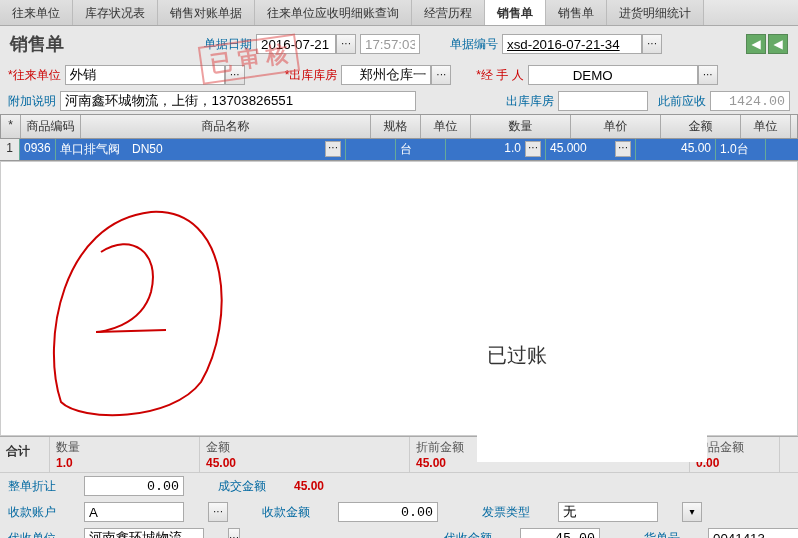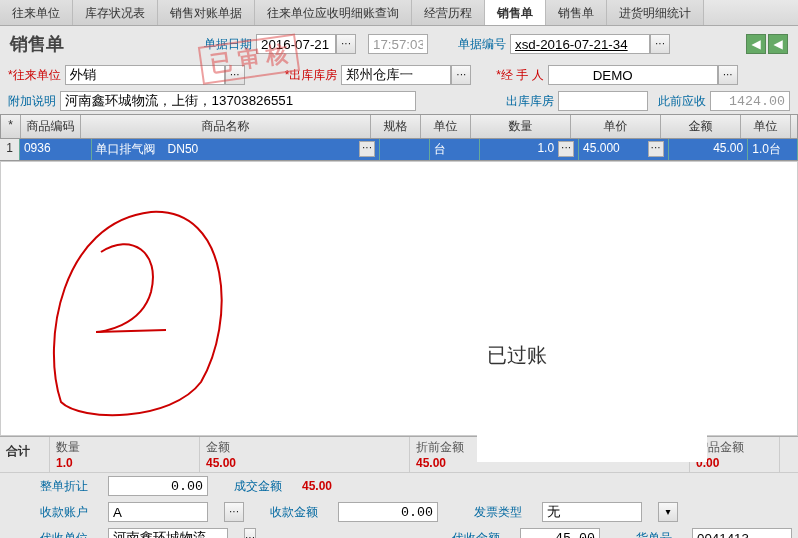--- a/index.html
+++ b/index.html
@@ -25,21 +25,21 @@
 .td .btn-dots { background: #e8e8e8; color: #000; height: 16px; line-height: 12px; width: 16px; display: inline-block; }
 .canvas-area { background: #fff; height: 275px; position: relative; border: 1px solid #ccc; }
 .annotation { position: absolute; color: #333; font-size: 20px; background: #fff; padding: 10px; }
 .footer { background: #e8e8e8; border-top: 1px solid #aaa; }
 .sum-row { display: flex; border-bottom: 1px solid #ccc; }
 .sum-label { width: 50px; padding: 6px; font-weight: bold; border-right: 1px solid #ccc; }
 .sum-cell { border-right: 1px solid #ccc; padding: 2px 6px; }
 .sum-cell .h { color: #555; }
 .sum-cell .v { font-weight: bold; }
 .sum-cell .v.red { color: #c00; }
-.foot-row { display: flex; align-items: center; padding: 3px 8px; gap: 16px; margin-left: 32px; }
+.foot-row { display: flex; align-items: center; padding: 3px 8px; gap: 24px; }
 .num-input { text-align: right; font-family: Liberation Mono, monospace; }
 svg.scribble { position: absolute; left: 0; top: 0; pointer-events: none; }
 </style>
 </head>
 <body>
 
 <div class="tabs" id="tabs">
     <div class="tab">往来单位</div>
     <div class="tab">库存状况表</div>
     <div class="tab">销售对账单据</div>
@@ -49,41 +49,41 @@
     <div class="tab">销售单</div>
     <div class="tab">进货明细统计</div>
   </div>
 
 <div class="title-bar">
   <span class="title">销售单</span>
   <div class="field-block" style="margin-left:140px">
     <span class="label">单据日期</span>
     <input class="input" style="width: 80px;" value="2016-07-21">
     <button class="btn-dots">···</button>
-    <input class="input" style="width: 60px; margin-left: 12px; color: rgb(153, 153, 153);" value="17:57:03">
+    <input class="input" style="width: 60px; margin-left: 4px; color: rgb(153, 153, 153);" value="17:57:03">
   </div>
   <div class="field-block" style="margin-left:30px">
     <span class="label">单据编号</span>
     <input class="input" style="width: 140px; text-decoration: underline;" value="xsd-2016-07-21-34">
     <button class="btn-dots">···</button>
   </div>
   <div style="margin-left:auto;display:flex">
     <div class="nav-btn">◀</div>
     <div class="nav-btn">◀</div>
   </div>
 </div>
 
 <div class="stamp">已 审 核</div>
 
 <div class="form-row">
   <span class="label red">往来单位</span>
   <input class="input" style="width: 160px;" value="外销">
   <button class="btn-dots">···</button>
   <span class="label red" style="margin-left:40px">出库库房</span>
-  <input class="input" style="width: 110px;" value="郑州仓库一">
+  <input class="input" style="width: 90px; text-align: right;" value="郑州仓库一">
   <button class="btn-dots">···</button>
   <span class="label red" style="margin-left:25px">经 手 人</span>
   <input class="input" style="width: 170px; padding-left: 44px;" value="DEMO">
   <button class="btn-dots">···</button>
 </div>
 
 <div class="form-row">
   <span class="label">附加说明</span>
   <input class="input" style="width: 360px;" value="河南鑫环城物流，上街，13703826551">
   <span class="label" style="margin-left:90px">出库库房</span>
@@ -99,21 +99,21 @@
   <div class="th" style="width:50px">规格</div>
   <div class="th" style="width:50px">单位</div>
   <div class="th" style="width:100px">数量</div>
   <div class="th" style="width:90px">单价</div>
   <div class="th" style="width:80px">金额</div>
   <div class="th" style="width:50px">单位</div>
 </div>
 
 <div class="table-row">
   <div class="td" style="width:20px;background:#e8e8e8;color:#333;text-align:center">1</div>
-  <div class="td" style="width:72px">0936</div>
+  <div class="td" style="width:36px">0936</div>
   <div class="td" style="width:290px;display:flex;justify-content:space-between">
       <span>单口排气阀　DN50</span>
       <span class="btn-dots">···</span>
     </div>
   <div class="td" style="width:50px"></div>
   <div class="td" style="width:50px">台</div>
   <div class="td" style="width:100px;text-align:right;display:flex;justify-content:flex-end">
       <span>1.0</span>
       <span class="btn-dots" style="margin-left:4px">···</span>
     </div>

